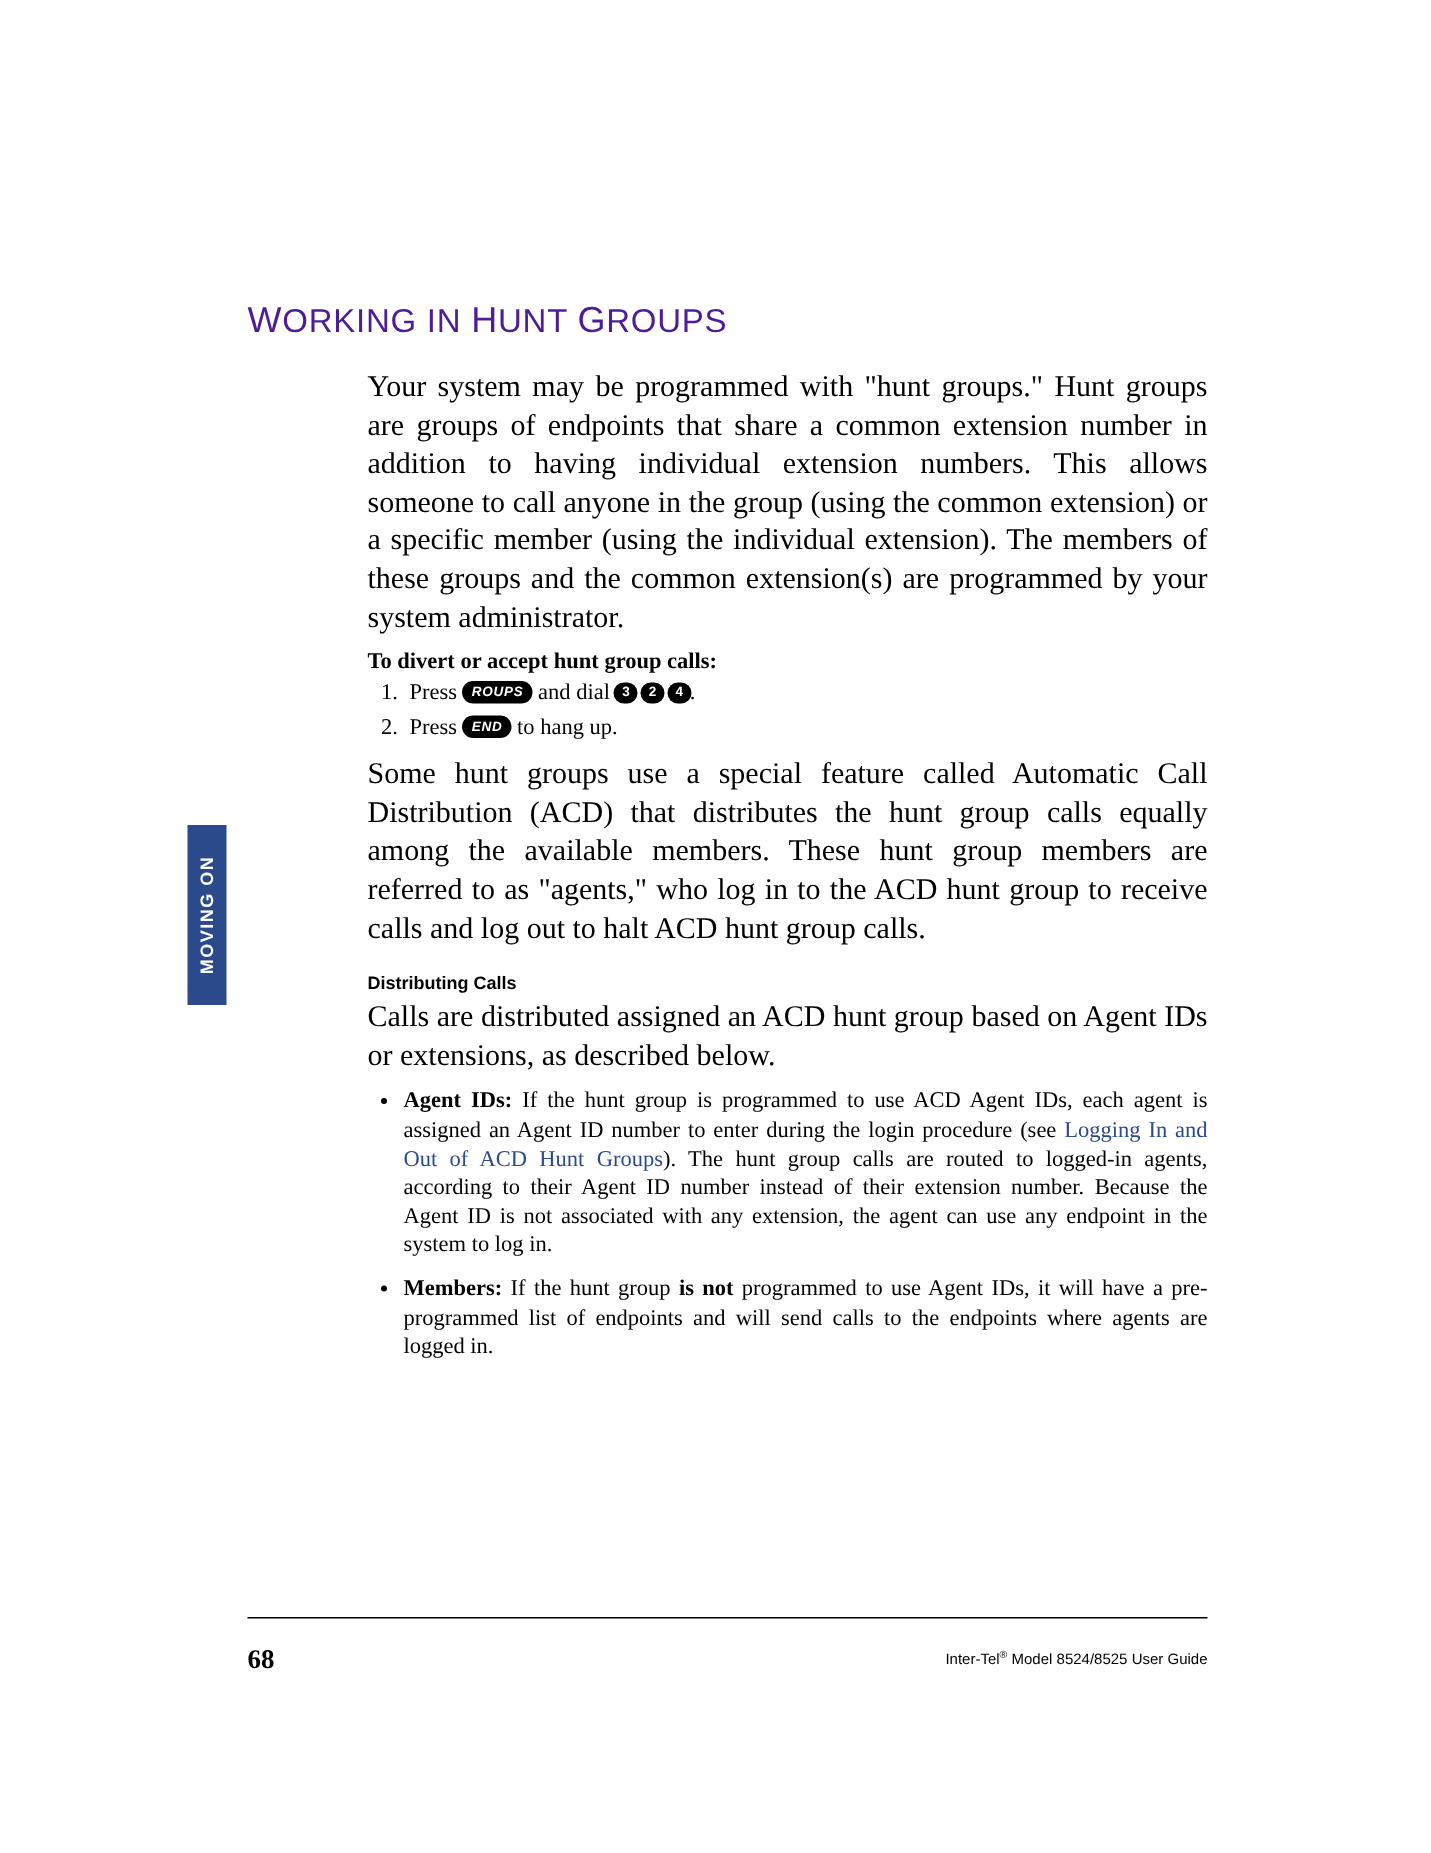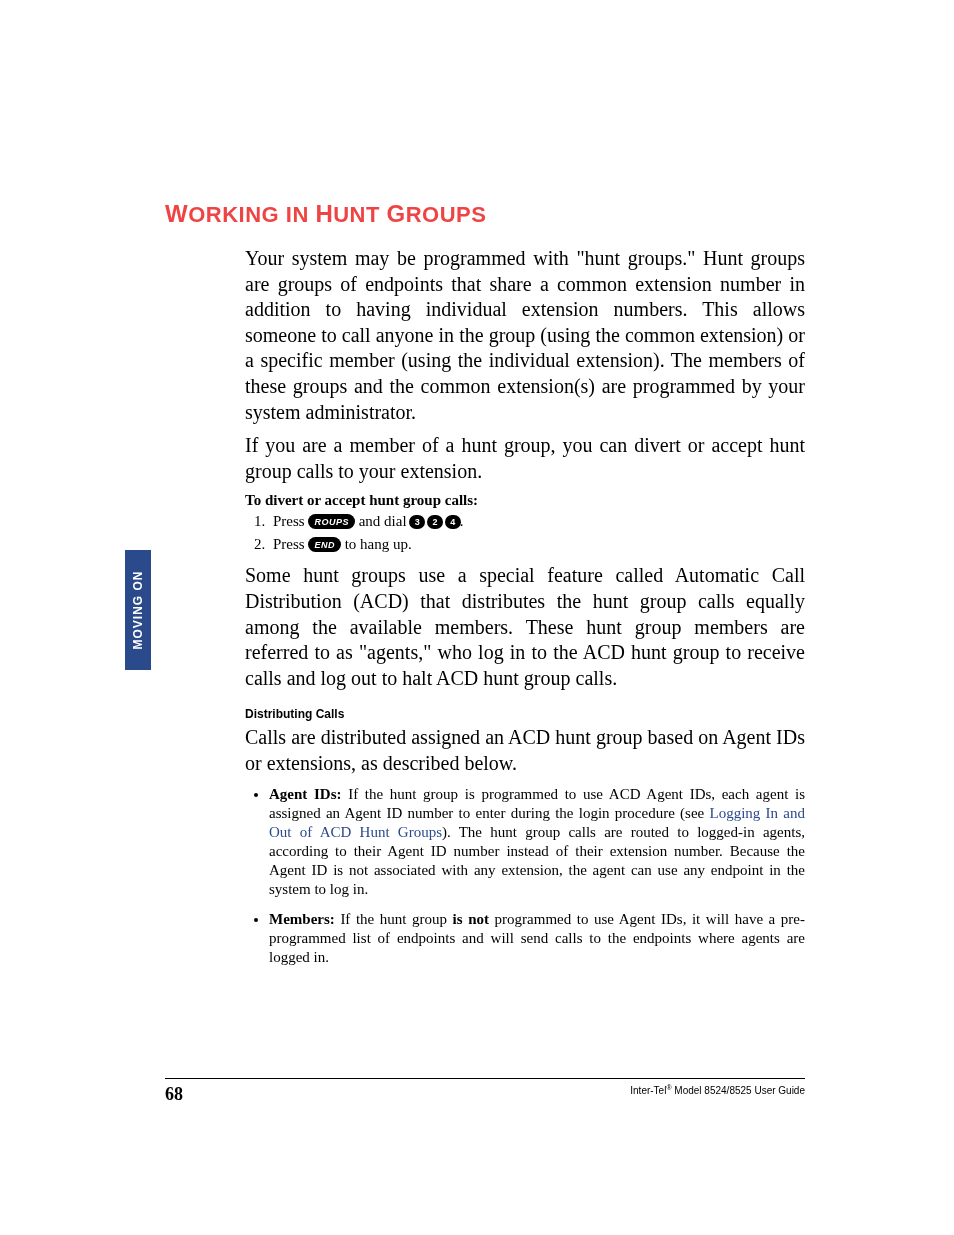--- a/index.html
+++ b/index.html
@@ -12,23 +12,23 @@
     position:relative;
   }
   .page{
     position:absolute;
     left:165px;
     top:200px;
     width:640px;
   }
   .h1{
     font-family:Arial,Helvetica,sans-serif;
-    font-weight:bold;
+    font-weight:normal;
     font-size:22px;
-    color:#ef4444;
+    color:#4c1d95;
     margin:0 0 18px 0;
     font-variant:small-caps;
     letter-spacing:0.5px;
   }
   .h1 .big{font-size:24px;}
   .h2{
     font-family:Arial,Helvetica,sans-serif;
     font-weight:bold;
     font-size:21px;
     color:#000;
@@ -131,24 +131,24 @@
     font-size:12px;
     letter-spacing:1px;
     white-space:nowrap;
   }
   .footer{
     position:absolute;
     left:165px;
     top:1078px;
     width:640px;
     border-top:1px solid #000;
-    padding-top:5px;
+    padding-top:17px;
     display:flex;
     justify-content:space-between;
-    align-items:flex-start;
+    align-items:center;
   }
   .footer .pg{
     font-family:"Times New Roman",serif;
     font-weight:bold;
     font-size:18px;
   }
   .footer .ref{
     font-family:Arial,Helvetica,sans-serif;
     font-size:10px;
   }
@@ -162,21 +162,20 @@
 </div>
 
 <div class="page">
 
   <div class="h1">
     <span class="big">W</span>ORKING IN <span class="big">H</span>UNT <span class="big">G</span>ROUPS
   </div>
 
   <p class="body">Your system may be programmed with "hunt groups." Hunt groups are groups of endpoints that share a common extension number in addition to having individual extension numbers. This allows someone to call anyone in the group (using the common extension) or a specific member (using the individual extension). The members of these groups and the common extension(s) are programmed by your system administrator.</p>
 
-  <p class="body">If you are a member of a hunt group, you can divert or accept hunt group calls to your extension.</p>
 
   <div class="inst">To divert or accept hunt group calls:</div>
   <ol class="num">
     <li>
       <span>Press </span><span class="pill">ROUPS</span><span> and dial </span><span class="keycap">3</span> <span class="keycap">2</span> <span class="keycap">4</span><span>.</span>
     </li>
     <li>
       <span>Press </span><span class="pill" style="min-width:30px">END</span><span> to hang up.</span>
     </li>
   </ol>

